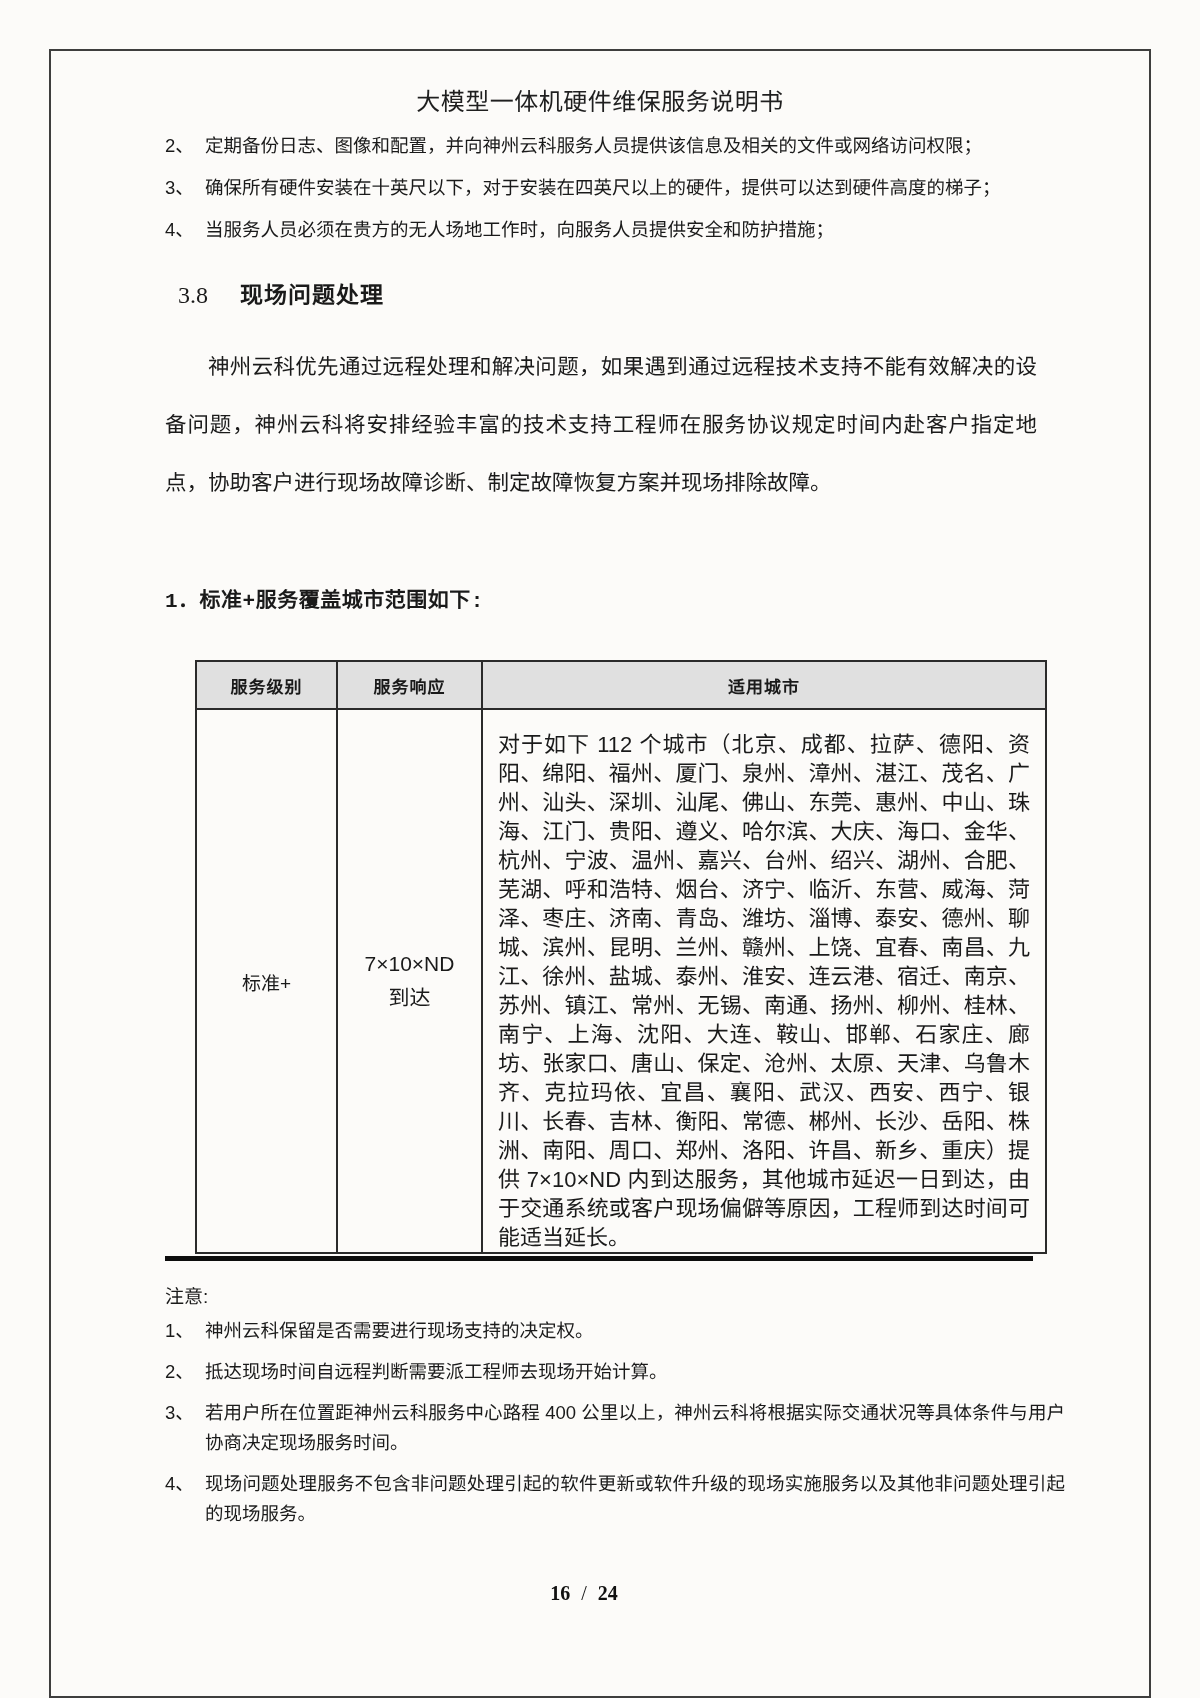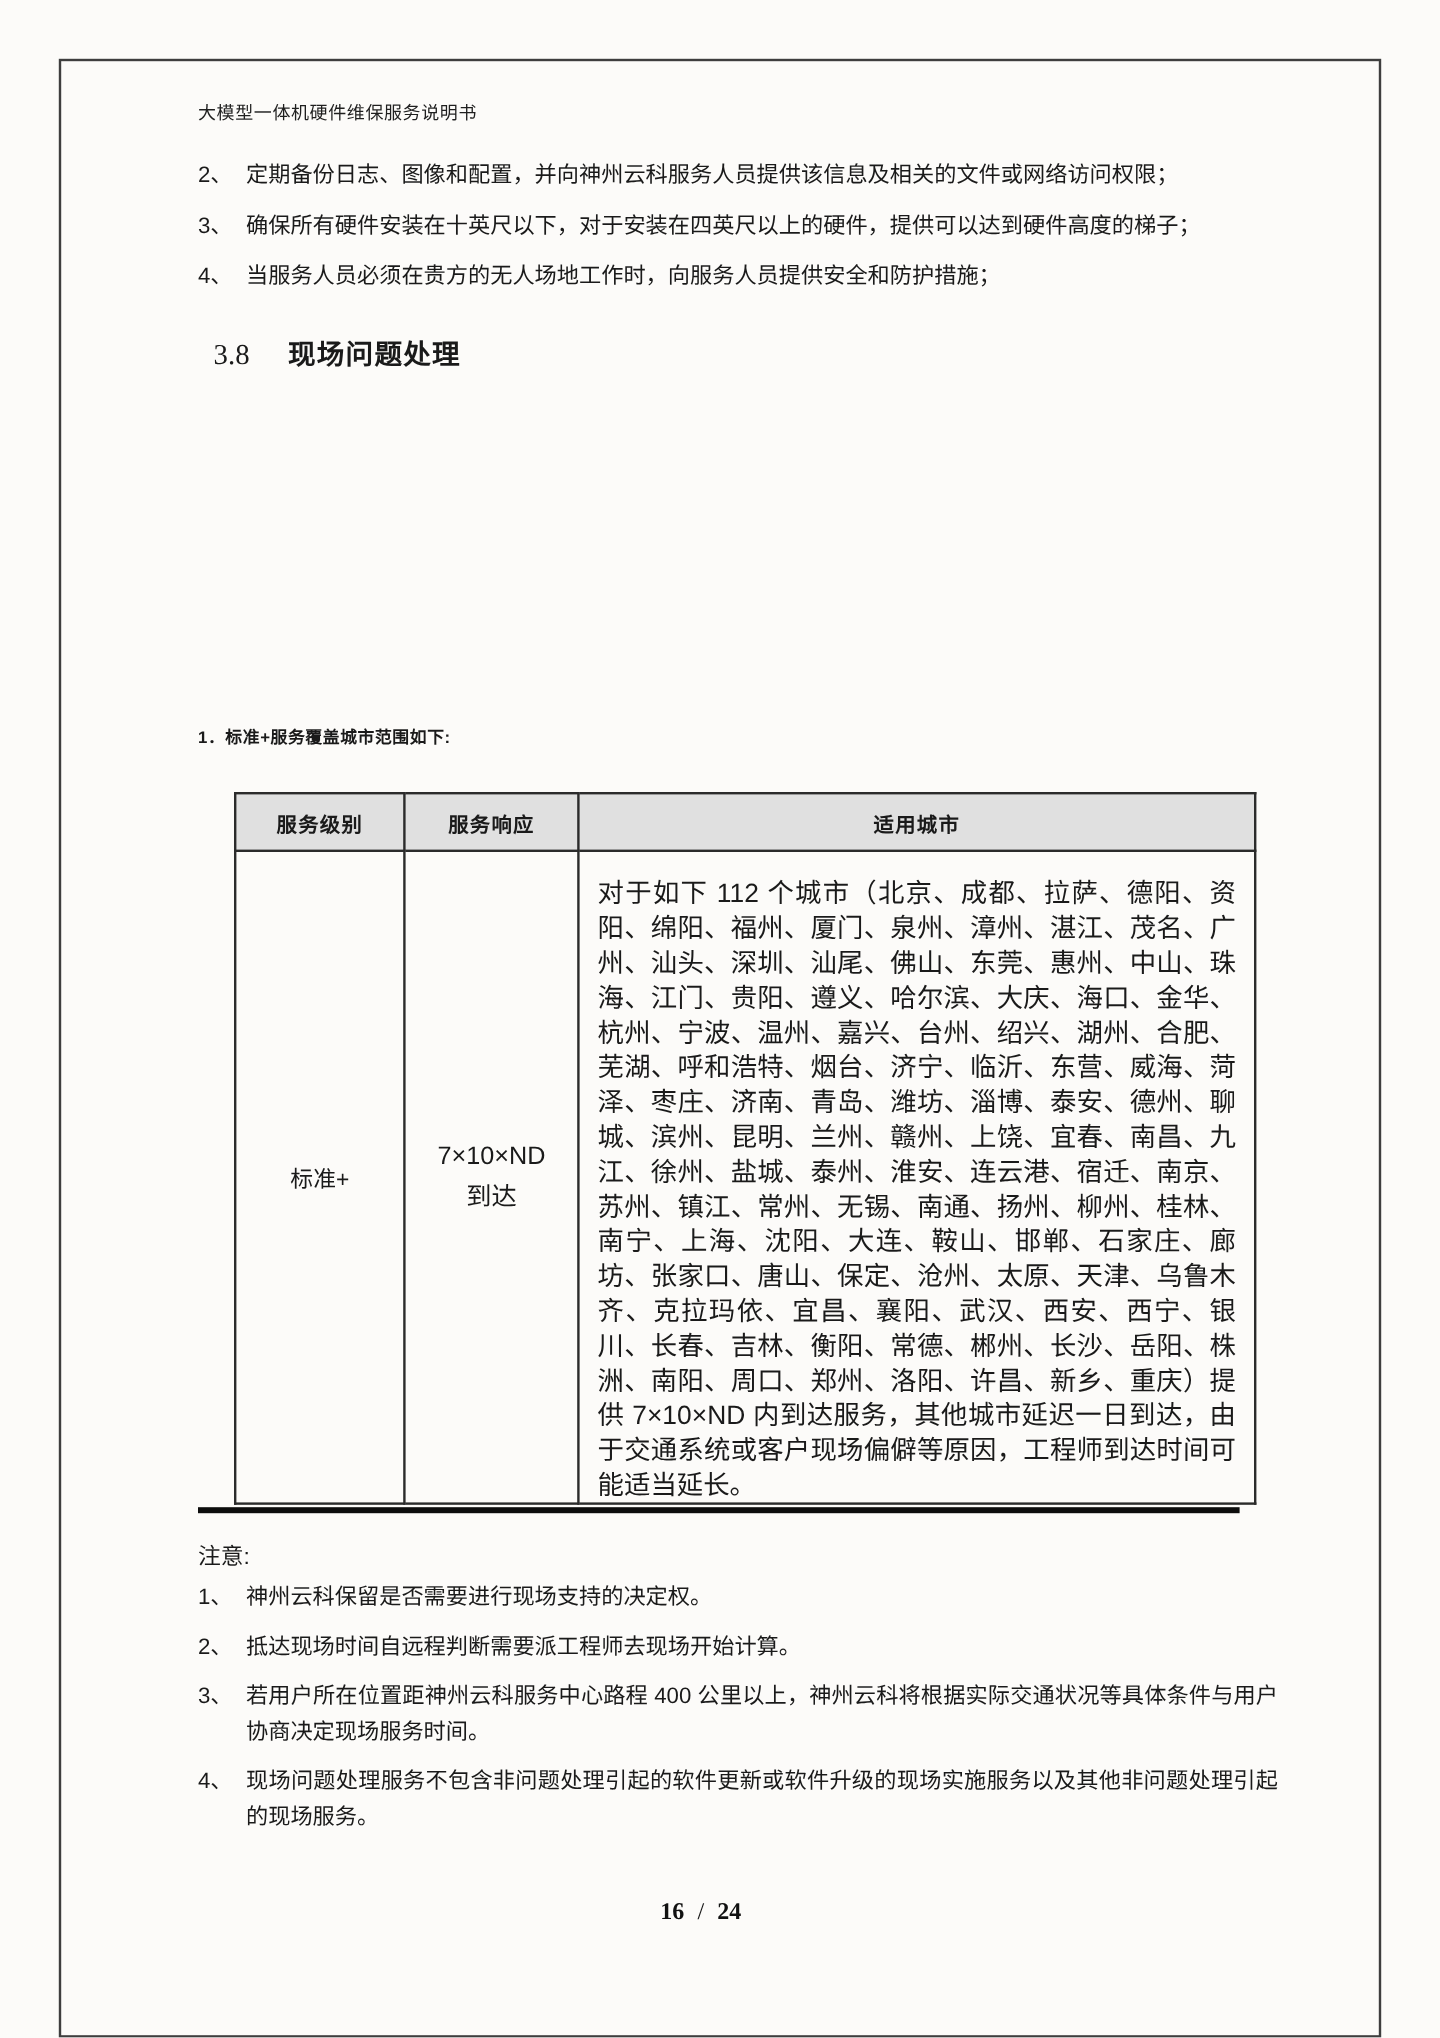--- a/index.html
+++ b/index.html
@@ -7,40 +7,40 @@
     width:1200px;height:1698px;position:relative;overflow:hidden;
     background:#fcfbf9;color:#1a1a1a;
     font-family:"Liberation Sans","DejaVu Sans",sans-serif;
   }
   .page-border{
     position:absolute;left:49px;top:49px;width:1102px;height:1649px;
     box-sizing:border-box;border:2px solid #3e3e3e;background:transparent;
   }
   .header-title{
     position:absolute;top:82px;left:165px;width:870px;
-    text-align:left;font-family:"Liberation Serif","DejaVu Serif",serif;
-    font-size:15px;letter-spacing:0.5px;color:#1f1f1f;
+    text-align:center;font-family:"Liberation Serif","DejaVu Serif",serif;
+    font-size:24px;letter-spacing:0.5px;color:#1f1f1f;
   }
   .intro-list{position:absolute;top:134px;left:165px;width:885px;}
   .intro-item{display:flex;font-size:18.5px;line-height:23px;margin-bottom:19px;}
   .intro-item .num{flex:0 0 40px;}
   .intro-item .txt{flex:1;}
   .section-heading{position:absolute;top:276px;left:178px;display:flex;align-items:baseline;gap:17px;}
   .section-heading .sec-num{
     font-family:"Liberation Serif","DejaVu Serif",serif;font-size:24px;margin-right:15px;
   }
   .section-heading .sec-title{font-size:23px;font-weight:bold;letter-spacing:1px;}
   .body-paragraphs{
     position:absolute;top:338px;left:165px;width:872px;
     font-size:21.5px;line-height:58px;text-align:justify;
   }
   .body-paragraphs p{margin:0;text-indent:2em;}
   .coverage-heading{
-    position:absolute;top:603px;left:165px;
-    font-size:14px;font-weight:bold;letter-spacing:0.5px;
+    position:absolute;top:583px;left:165px;
+    font-size:21px;font-weight:bold;letter-spacing:0.5px;font-family:Liberation Mono, monospace;
   }
   .coverage-table{
     position:absolute;top:660px;left:195px;width:850px;
     border-collapse:collapse;table-layout:fixed;
   }
   .coverage-table th,.coverage-table td{
     border:2px solid #2b2b2b;box-sizing:border-box;
   }
   .coverage-table th{
     height:48px;background:#e0e0e0;font-size:17px;font-weight:bold;
@@ -92,20 +92,21 @@
     <span class="txt">当服务人员必须在贵方的无人场地工作时，向服务人员提供安全和防护措施；</span>
   </div>
 </div>
 
 <div class="section-heading">
   <span class="sec-num">3.8</span>
   <span class="sec-title">现场问题处理</span>
 </div>
 
 <div class="body-paragraphs">
+  <p>神州云科优先通过远程处理和解决问题，如果遇到通过远程技术支持不能有效解决的设备问题，神州云科将安排经验丰富的技术支持工程师在服务协议规定时间内赴客户指定地点，协助客户进行现场故障诊断、制定故障恢复方案并现场排除故障。</p>
 </div>
 
 <div class="coverage-heading">1．标准+服务覆盖城市范围如下:</div>
 
 <table class="coverage-table">
   <colgroup>
     <col class="col-level">
       <col class="col-resp">
       <col class="col-cities">
   </colgroup>

